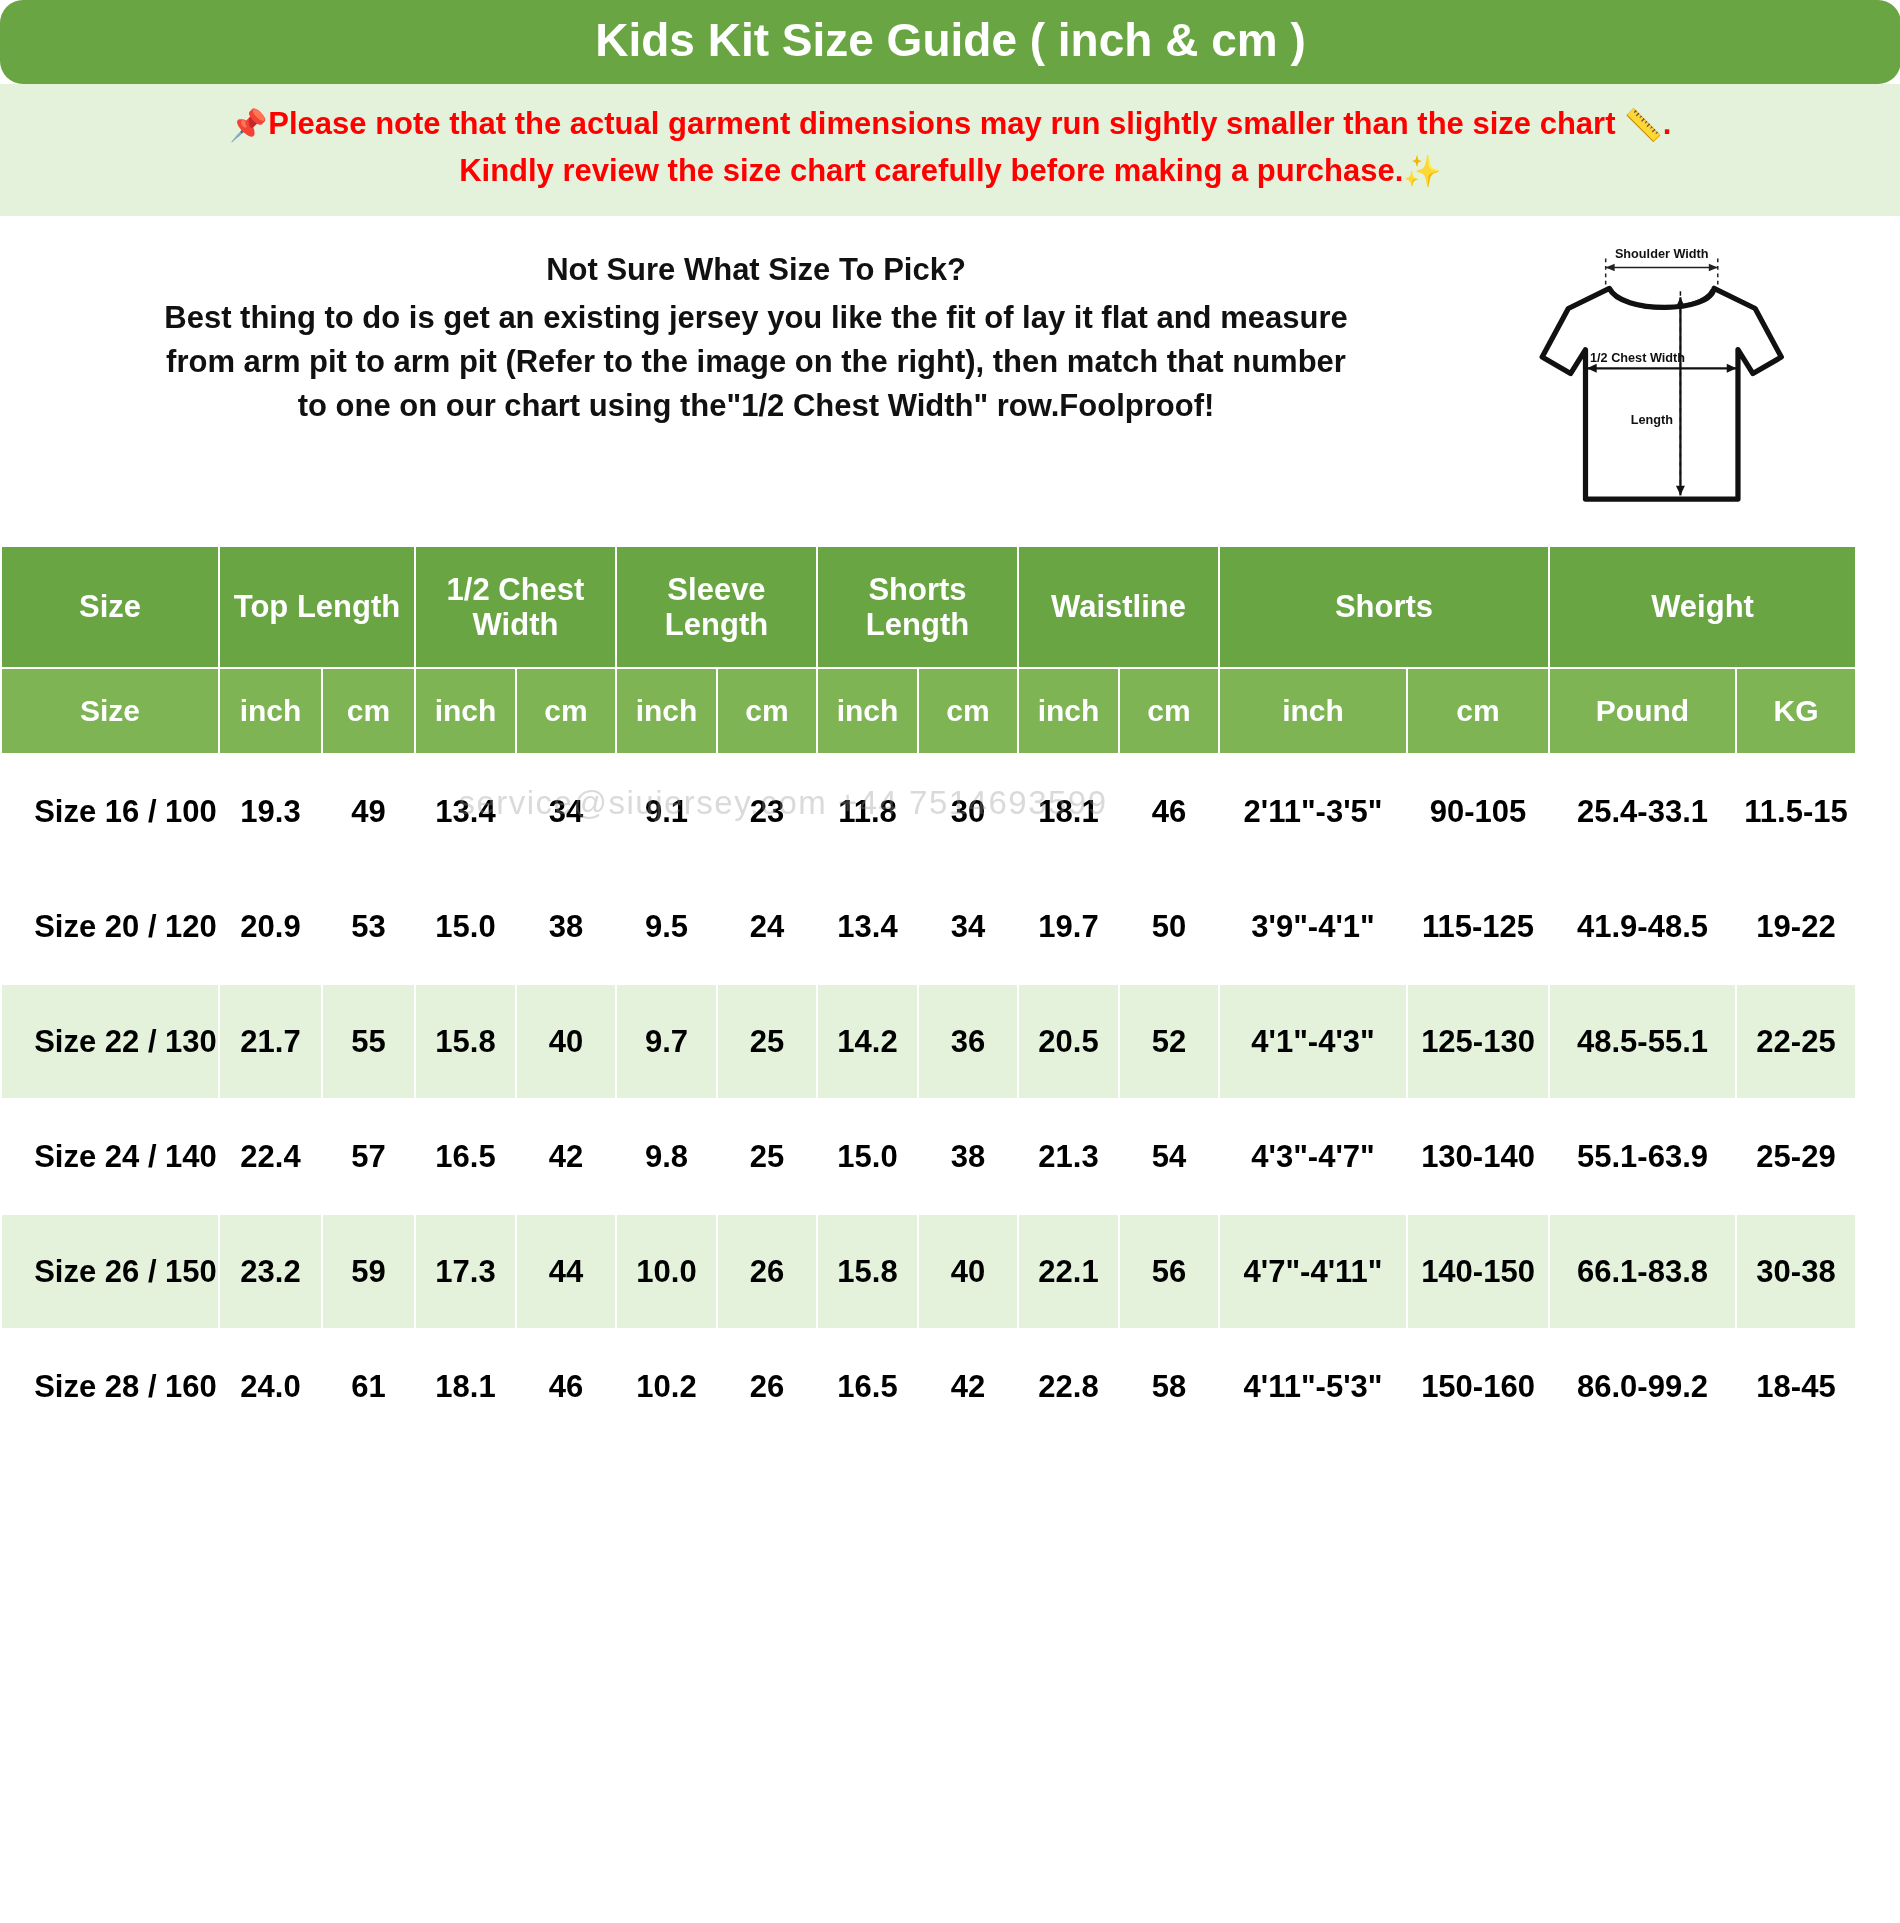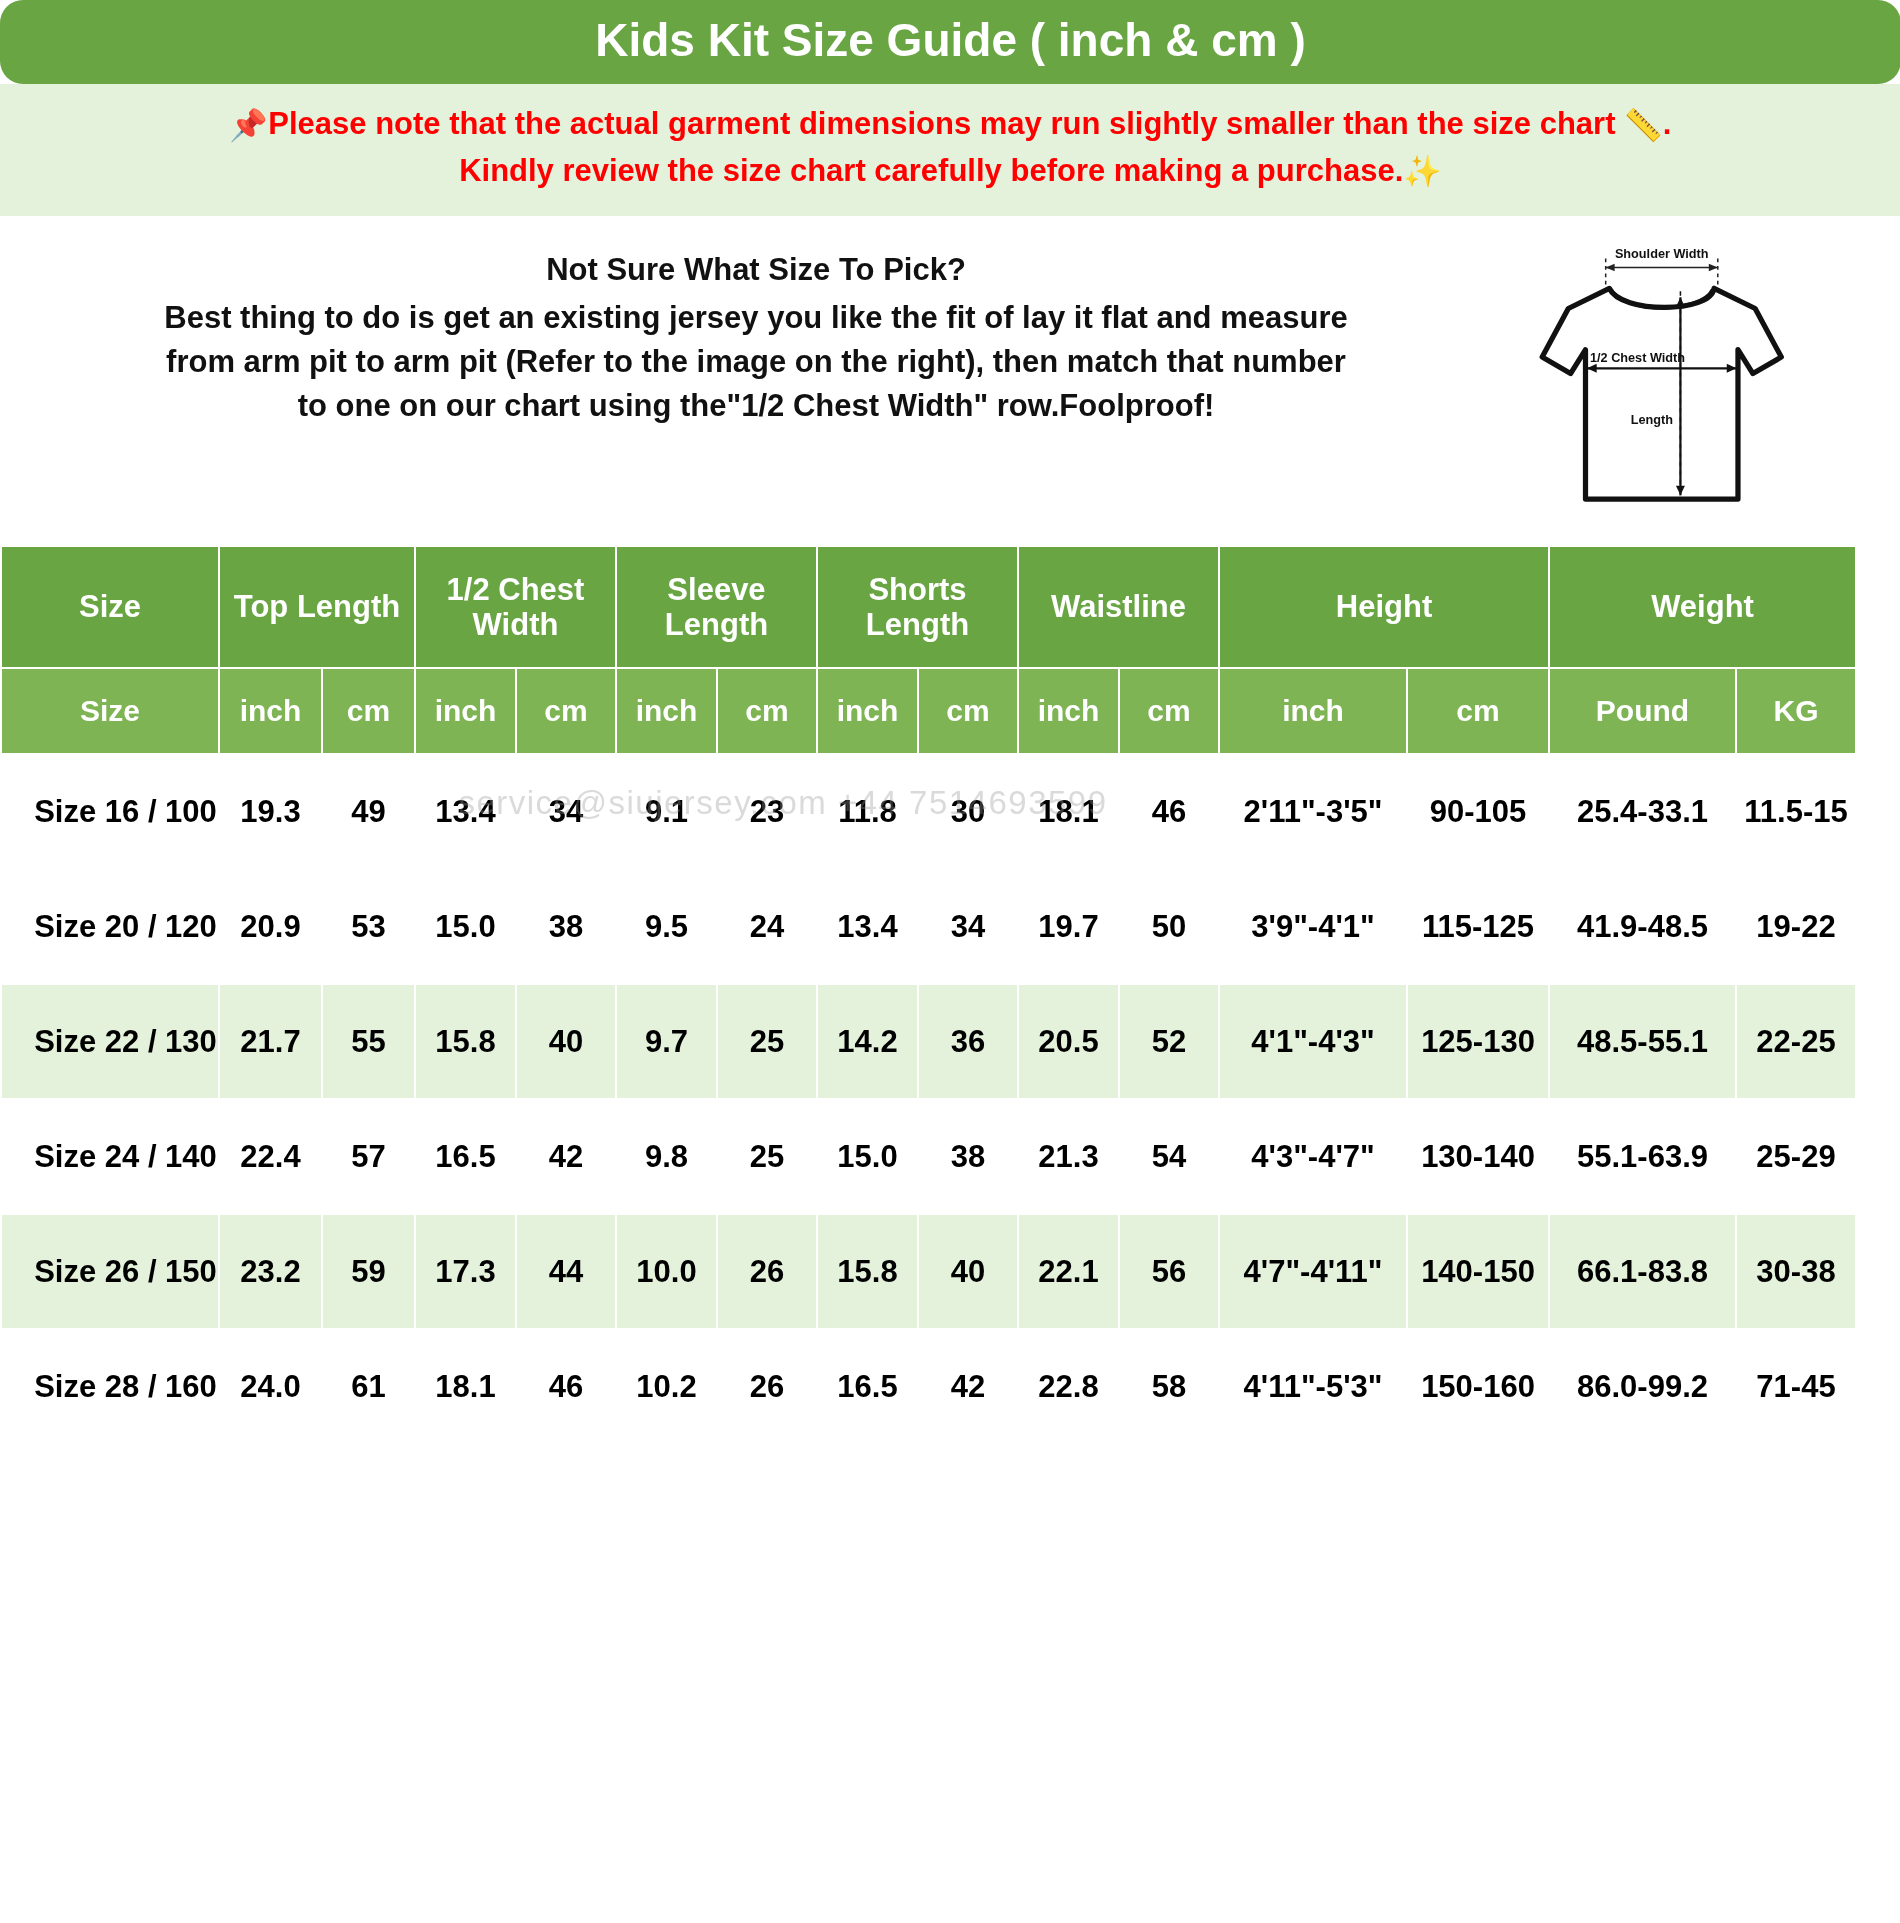--- a/index.html
+++ b/index.html
@@ -232,21 +232,21 @@
           <col style="width:120px">
       </colgroup>
       <thead>
         <tr class="head-1">
           <th rowspan="1">Size</th>
           <th colspan="2">Top Length</th>
           <th colspan="2">1/2 Chest Width</th>
           <th colspan="2">Sleeve Length</th>
           <th colspan="2">Shorts Length</th>
           <th colspan="2">Waistline</th>
-          <th colspan="2">Height</th>
+          <th colspan="2">Shorts</th>
           <th colspan="2">Weight</th>
         </tr>
         <tr class="head-2">
           <th>Size</th>
           <th>inch</th>
           <th>cm</th>
           <th>inch</th>
           <th>cm</th>
           <th>inch</th>
           <th>cm</th>
@@ -354,21 +354,21 @@
           <td>46</td>
           <td>10.2</td>
           <td>26</td>
           <td>16.5</td>
           <td>42</td>
           <td>22.8</td>
           <td>58</td>
           <td>4'11"-5'3"</td>
           <td>150-160</td>
           <td>86.0-99.2</td>
-          <td>71-45</td>
+          <td>18-45</td>
         </tr>
       </tbody>
     </table>
 
     <div class="watermark" style="top:239px;">service@siujersey.com   +44 7514693599</div>
   </div>
 
 </div>
 
 

